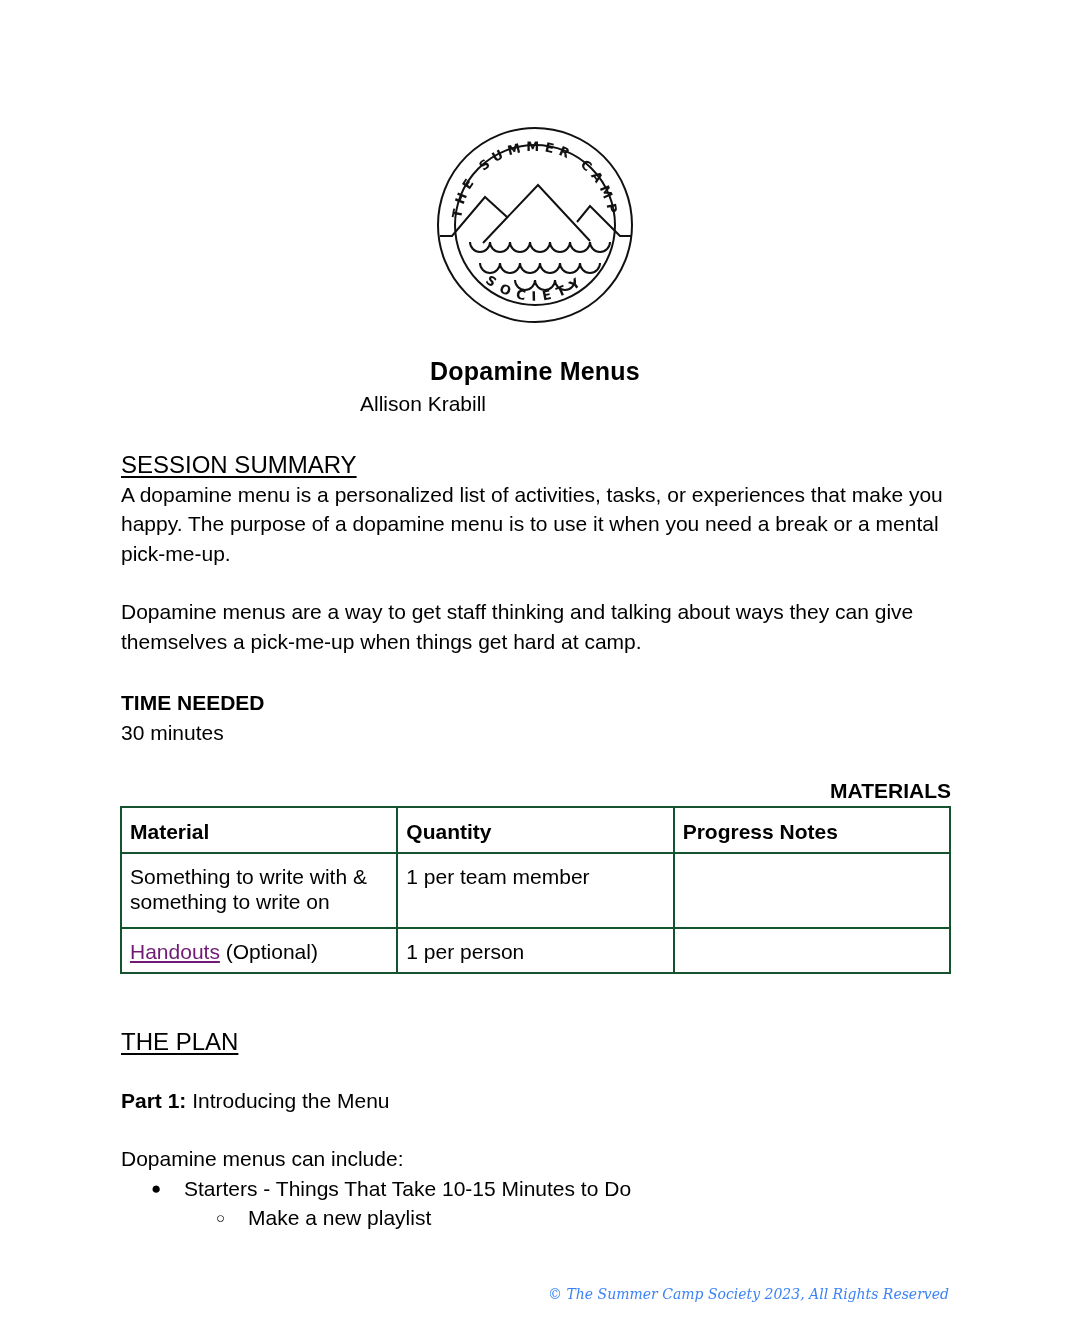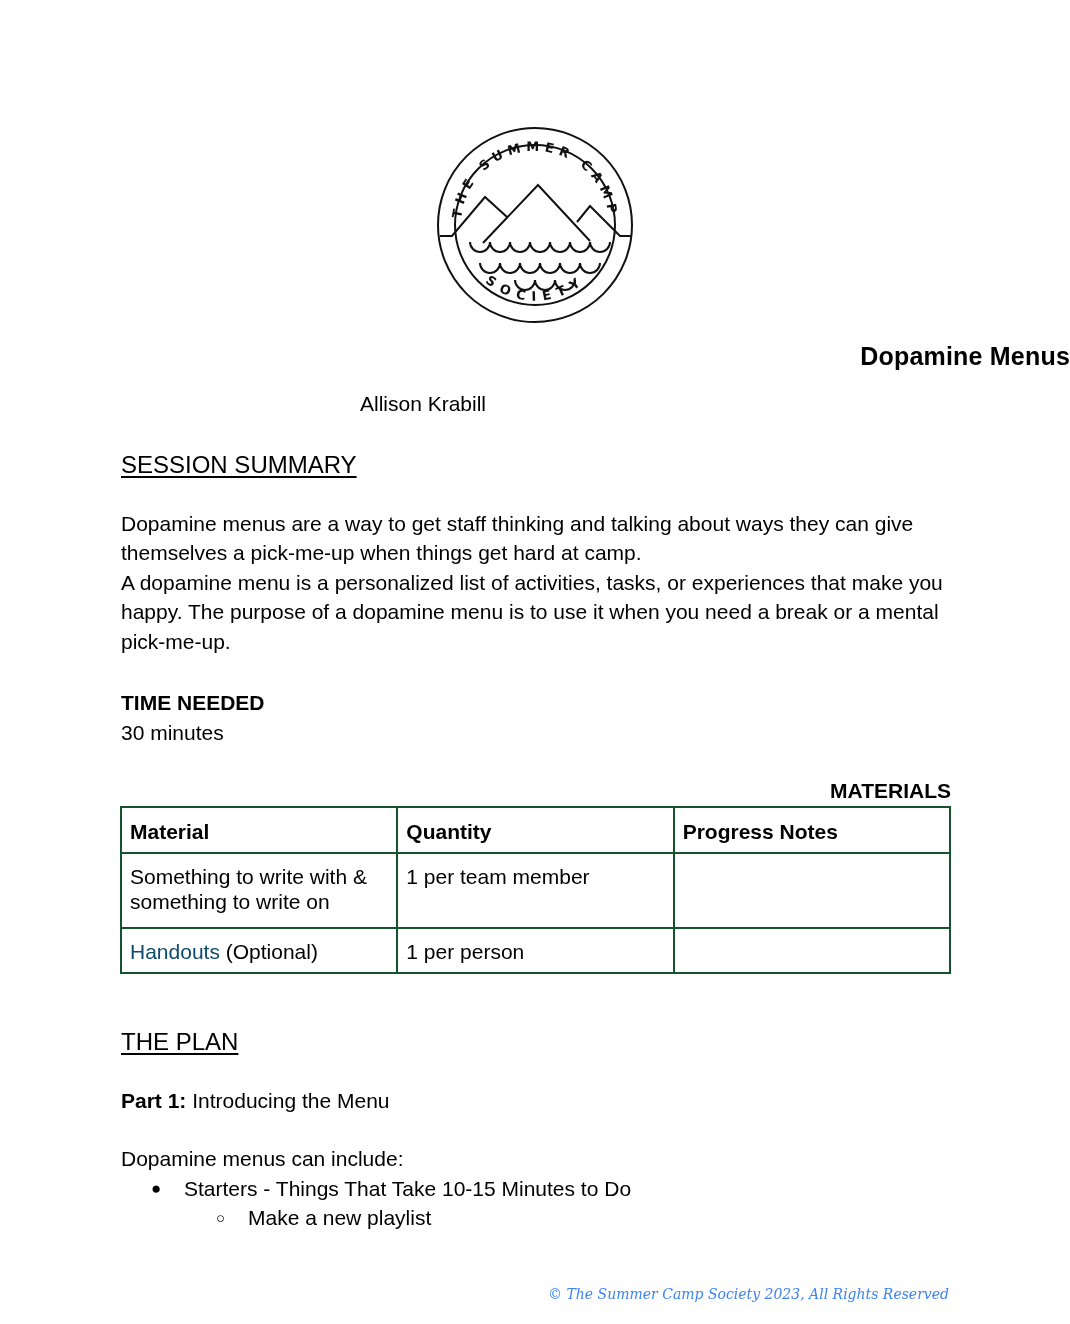--- a/index.html
+++ b/index.html
@@ -3,41 +3,41 @@
 <meta charset="utf-8">
 <style>
   html, body { margin: 0; padding: 0; background: #ffffff; }
   body {
     width: 1070px; height: 1324px; position: relative; overflow: hidden;
     font-family: "Liberation Sans", sans-serif; color: #000;
   }
   .page { position: absolute; left: 0; top: 0; width: 1070px; height: 1324px; }
   .logo { position: absolute; left: 435px; top: 125px; width: 200px; height: 200px; }
   .title {
-    position: absolute; left: 0; width: 1070px; top: 342px; text-align: right;
+    position: absolute; left: 0; width: 1070px; top: 357px; text-align: center;
     font-size: 25px; font-weight: bold; letter-spacing: 0.2px;
   }
   .author {
     position: absolute; left: 0; width: 846px; top: 392px; text-align: center;
     font-size: 21px;
   }
   .content { position: absolute; left: 121px; width: 830px; font-size: 21px; line-height: 29.5px; }
   .h-section { font-size: 24px; font-weight: normal; text-decoration: underline; text-underline-offset: 3px; text-decoration-thickness: 2px; }
   .h-sub { font-weight: bold; font-size: 21px; }
   p { margin: 0; }
   .mat-table {
     position: absolute; left: 120px; top: 806px; width: 831px;
     border-collapse: collapse; font-size: 21px; line-height: 25px;
   }
   .mat-table th, .mat-table td {
     border: 2px solid #14532d; vertical-align: top; text-align: left;
     padding: 10px 8px 8px 8px; width: 33.33%;
   }
   .mat-table th { font-weight: bold; padding-top: 11px; padding-bottom: 8px; }
-  .link { color: #0c4a6e; cursor: pointer; }
+  .link { color: #701a75; text-decoration: underline; cursor: pointer; }
   ul.l1 { list-style: none; margin: 0; padding: 0; }
   ul.l1 > li { position: relative; padding-left: 63px; }
   ul.l1 > li .bullet { position: absolute; left: 30px; top: 0; font-size: 17px; }
   ul.l2 { list-style: none; margin: 0; padding: 0; }
   ul.l2 > li { position: relative; padding-left: 64px; }
   ul.l2 > li .bullet { position: absolute; left: 32px; top: 0; font-size: 15px; }
   .footer {
     position: absolute; right: 121px; top: 1286px;
     font-family: "DejaVu Serif", serif; font-size: 14px; color: #3b82f6; font-style: italic;
   }
@@ -70,22 +70,22 @@
       <path d="M45,138 a10,10 0 0 0 20,0 a10,10 0 0 0 20,0 a10,10 0 0 0 20,0 a10,10 0 0 0 20,0 a10,10 0 0 0 20,0 a10,10 0 0 0 20,0"></path>
       <path d="M80,155 a10,10 0 0 0 20,0 a10,10 0 0 0 20,0 a10,10 0 0 0 20,0"></path>
     </g>
   </svg>
 
   <div class="title">Dopamine Menus</div>
   <div class="author">Allison Krabill</div>
 
   <div class="content" style="top:450px;">
     <div class="h-section">SESSION SUMMARY</div>
+    <p>A dopamine menu is a personalized list of activities, tasks, or experiences that make you happy. The purpose of a dopamine menu is to use it when you need a break or a mental pick-me-up.</p>
     <p style="margin-top:29px;">Dopamine menus are a way to get staff thinking and talking about ways they can give themselves a pick-me-up when things get hard at camp.</p>
-    <p>A dopamine menu is a personalized list of activities, tasks, or experiences that make you happy. The purpose of a dopamine menu is to use it when you need a break or a mental pick-me-up.</p>
   </div>
 
   <div class="content" style="top:688px;">
     <div class="h-sub">TIME NEEDED</div>
     <div>30 minutes</div>
   </div>
 
   <div class="content" style="top:776px;text-align:right;">
     <div class="h-sub">MATERIALS</div>
   </div>

